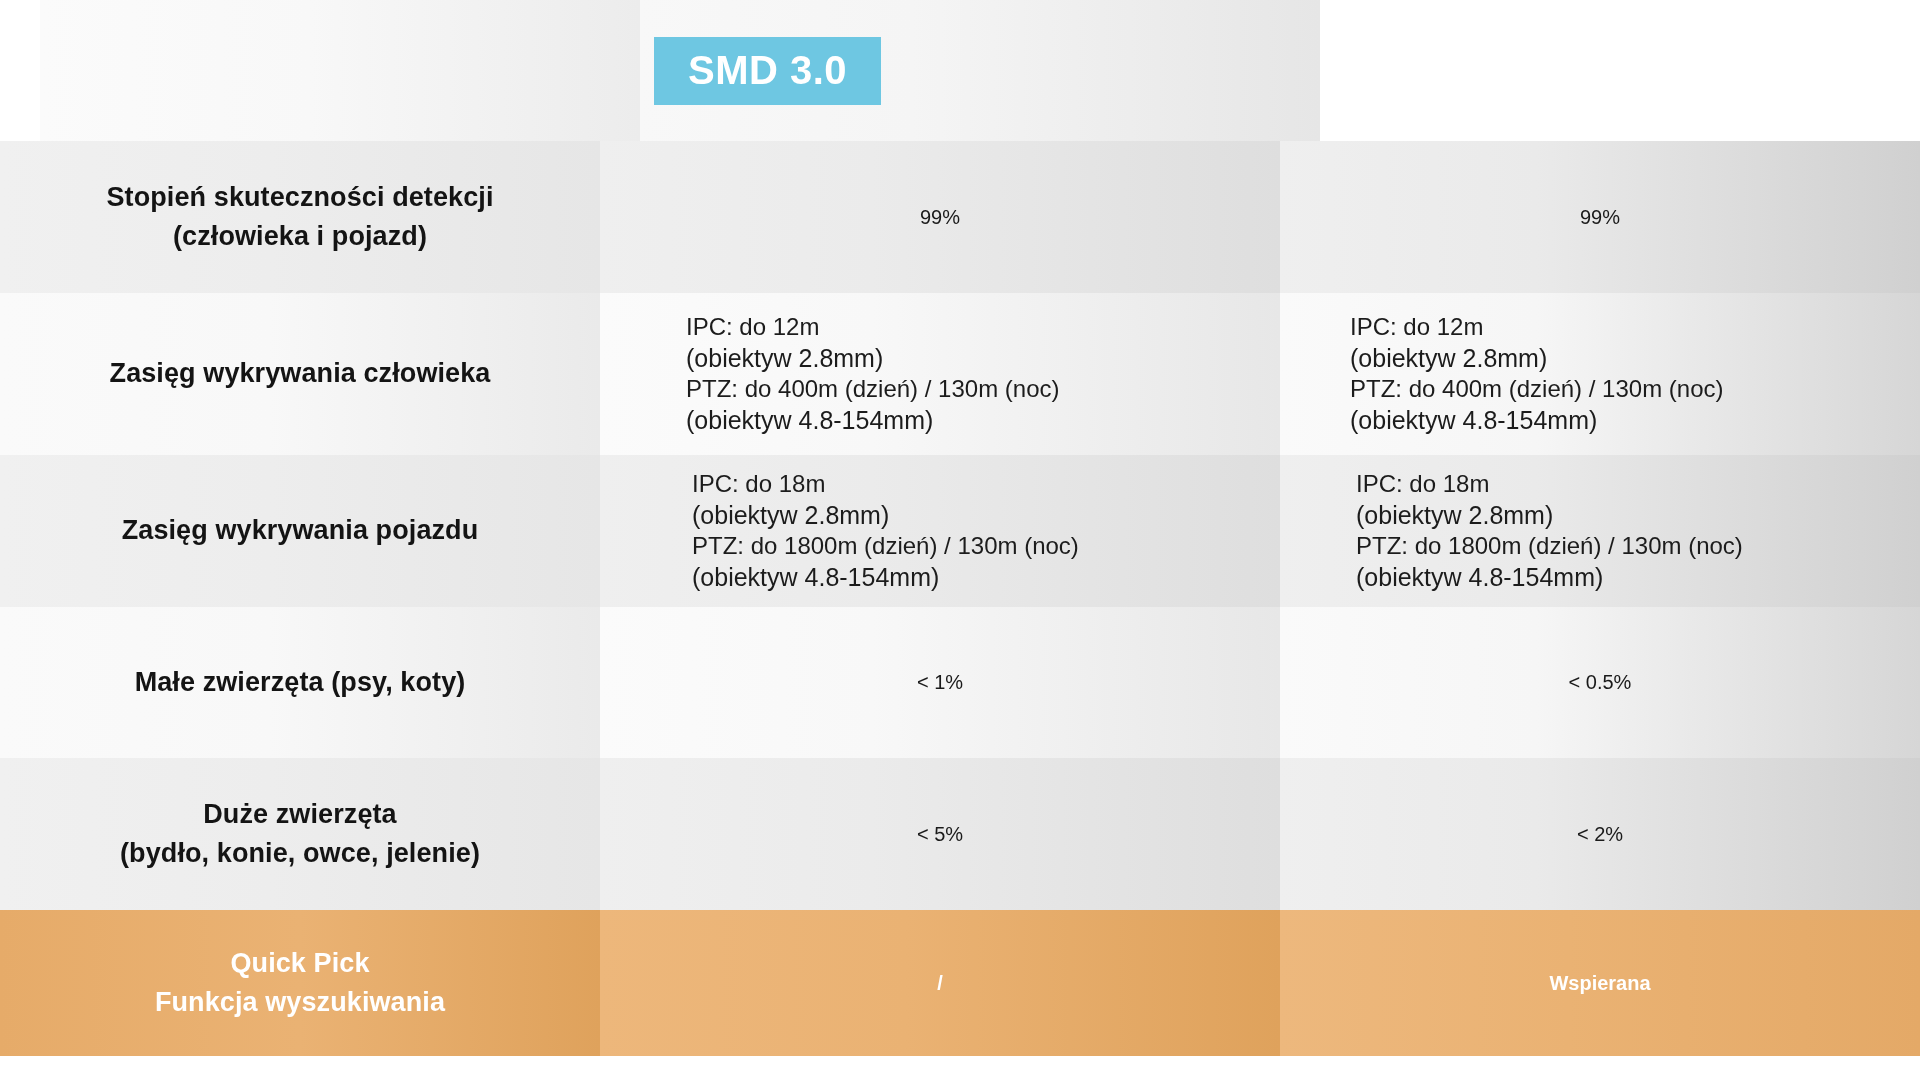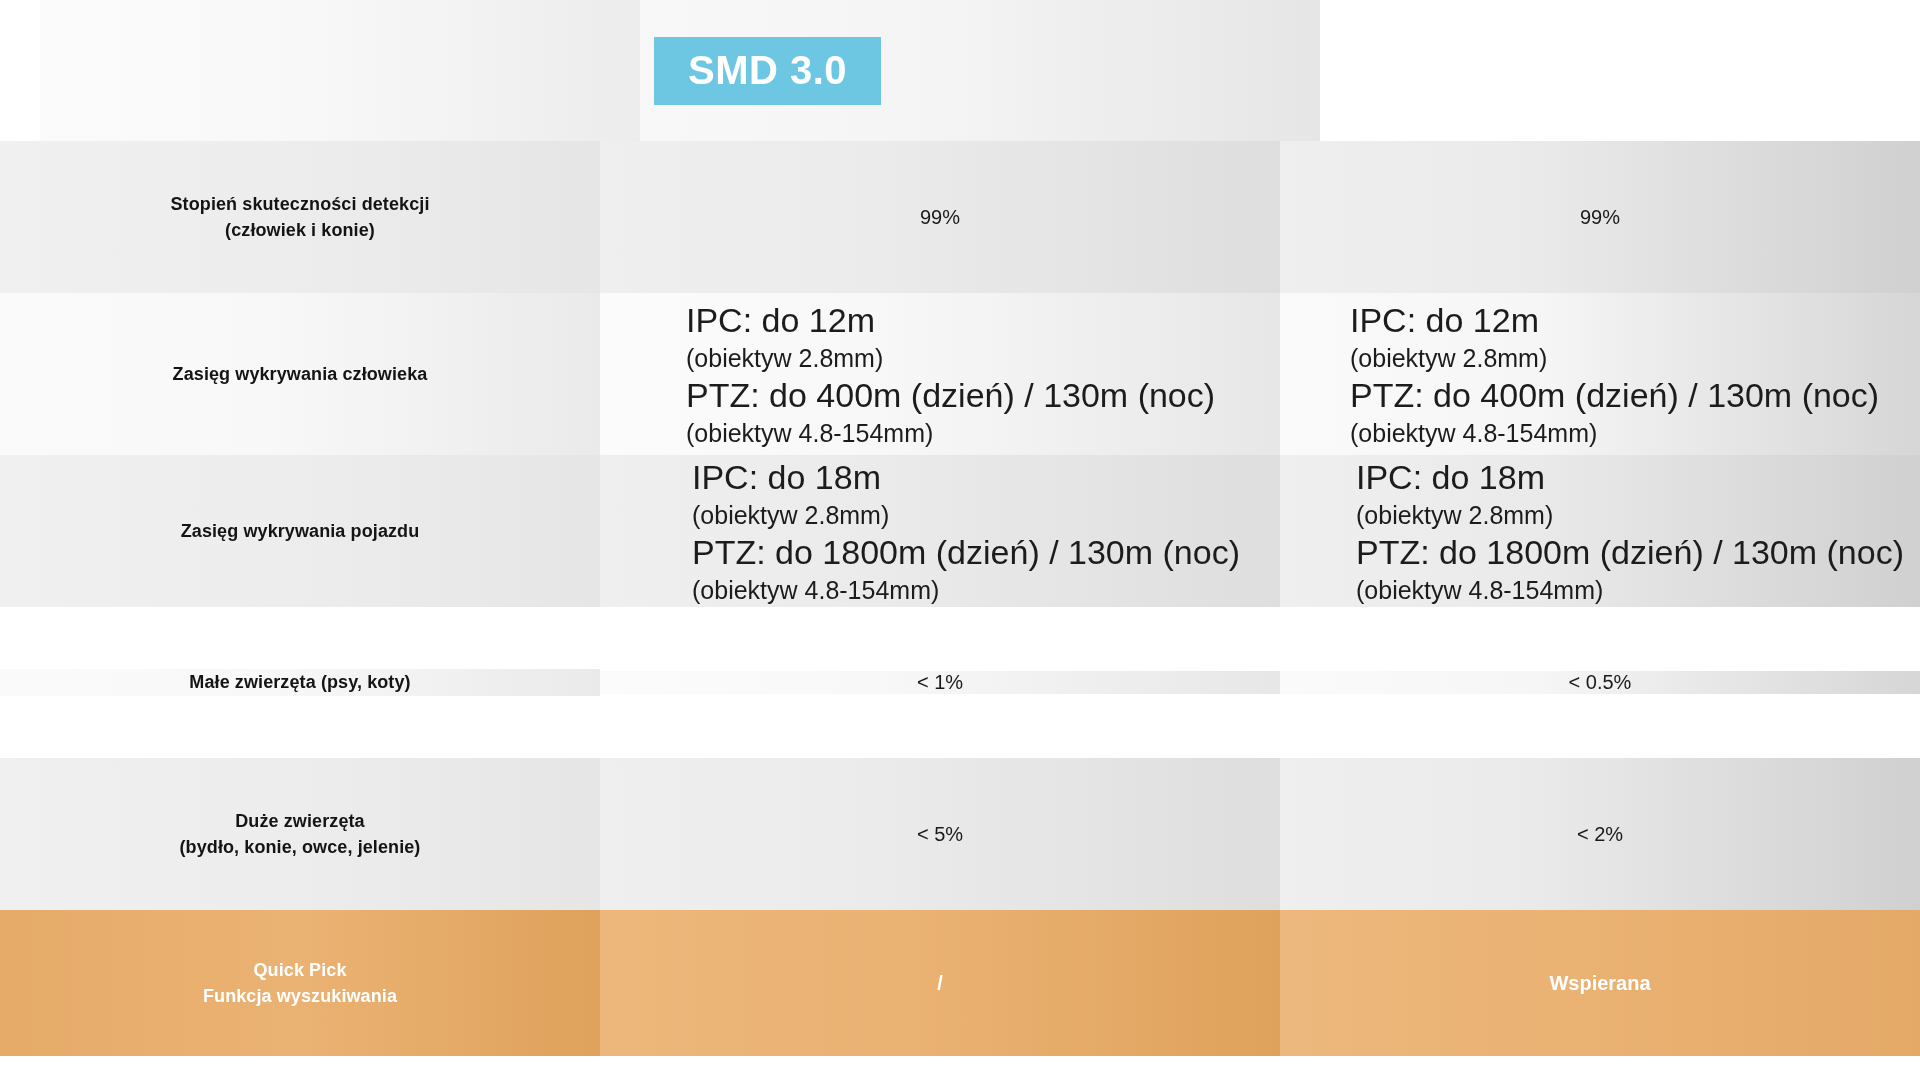--- a/index.html
+++ b/index.html
@@ -51,21 +51,21 @@
 
   
   .row-header { height: 141px; padding-left: 40px; }
   .row-header .col-label { background: linear-gradient(90deg, #fbfbfb 0%, #f8f8f8 45%, #ececec 100%); }
   .row-header .col-v1    { background: linear-gradient(90deg, #f8f8f8 0%, #f5f5f5 40%, #e6e6e6 100%); }
   .row-header .col-v2    { background: linear-gradient(90deg, #f6f6f6 0%, #f0f0f0 40%, #cfcfcf 100%); }
 
   .row-h1 { height: 152px; }
   .row-h2 { height: 162px; }
   .row-h3 { height: 152px; }
-  .row-h4 { height: 151px; align-items: center; }
+  .row-h4 { height: 151px; }
   .row-h5 { height: 152px; }
   .row-orange { height: 146px; }
   .row-footer { height: 24px; }
 
   .row-footer .col-label,
   .row-footer .col-v1,
   .row-footer .col-v2 { background: #ffffff; }
 
   
   .row-orange .col-label {
@@ -95,21 +95,21 @@
     letter-spacing: 0.5px;
     padding: 12px 34px 14px 34px;
     line-height: 1.05;
     white-space: nowrap;
     font-family: "Liberation Sans", sans-serif;
   }
 
   
   .label-text {
     text-align: center;
-    font-size: 18px;
+    font-size: 27px;
     font-weight: bold;
     color: #141414;
     line-height: 1.45;
     padding: 0 26px;
     letter-spacing: 0.1px;
   }
   .label-text.on-orange { color: #ffffff; }
 
   
   .value-center {
@@ -126,21 +126,21 @@
 
   .value-block {
     padding-left: 86px;
     text-align: left;
     color: #1c1c1c;
   }
   .value-block.indent {
     padding-left: 92px;
   }
   .vline-main {
-    font-size: 34px;
+    font-size: 24px;
     line-height: 1.25;
     white-space: nowrap;
   }
   .vline-sub {
     font-size: 25px;
     line-height: 1.3;
     white-space: nowrap;
   }
 
   .col-v2 .value-block { padding-left: 70px; }
@@ -157,21 +157,21 @@
       <div class="badge-wrap pos1">
         <span class="badge">SMD 3.0</span>
       </div>
     </div>
   </div>
 
   <div class="trow row-h1 bg-b">
     <div class="cell col-label">
       <div class="label-text">
         <div>Stopień skuteczności detekcji</div>
-        <div>(człowiek i konie)</div>
+        <div>(człowieka i pojazd)</div>
       </div>
     </div>
     <div class="cell col-v1">
       <div class="value-center">99%</div>
     </div>
     <div class="cell col-v2">
       <div class="value-center">99%</div>
     </div>
   </div>
 

